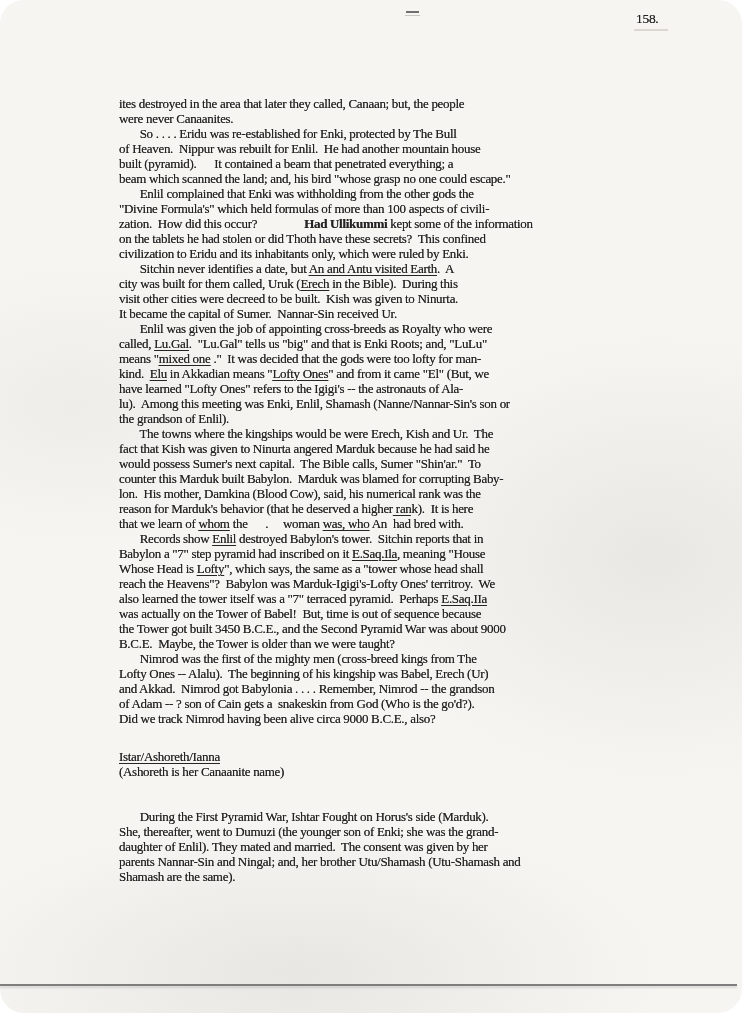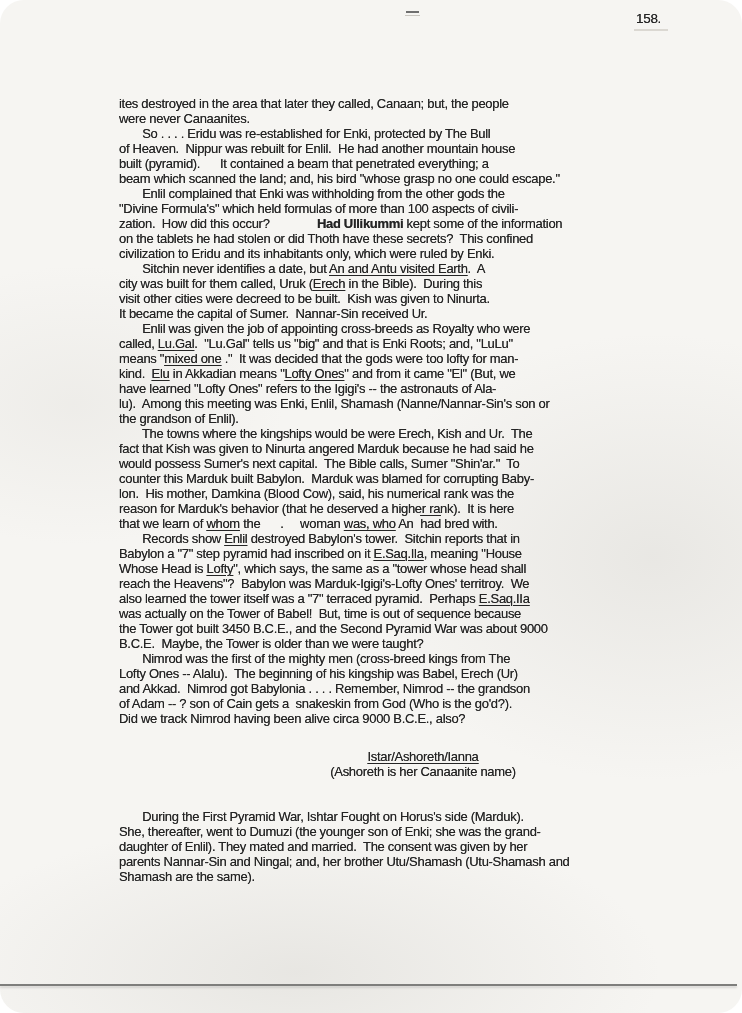--- a/index.html
+++ b/index.html
@@ -6,21 +6,21 @@
   .page {
     position: relative;
     width: 742px;
     height: 1013px;
     overflow: hidden;
     background:
       radial-gradient(ellipse 420px 320px at 88% 55%, rgba(198,196,190,0.28), transparent 70%),
       radial-gradient(ellipse 520px 220px at 40% 96%, rgba(198,196,190,0.30), transparent 70%),
       radial-gradient(ellipse 300px 200px at 10% 40%, rgba(205,203,197,0.20), transparent 70%),
       #f6f5f2;
-    font-family: Liberation Sans, sans-serif;
+    font-family: Liberation Serif, serif;
     color: #242424;
     border-radius: 24px;
   }
   .page-number {
     position: absolute;
     left: 636px;
     top: 11px;
     font-size: 13.5px;
     letter-spacing: -0.3px;
     text-shadow: 0 0 0.6px rgba(40,40,40,0.8);
@@ -55,21 +55,21 @@
     top: 96px;
     width: 608px;
     font-size: 13px;
     line-height: 15px;
     letter-spacing: -0.3px;
     white-space: pre;
     text-shadow: 0 0 0.6px rgba(40,40,40,0.75);
     margin-left: 35px;
   }
   .block { margin: 0; }
-  .block.center { text-align: center; }
+  .block.center { text-align: left; }
   .line { height: 15px; }
   .u { text-decoration: underline; text-underline-offset: 2px; text-decoration-thickness: 1px; }
   .o { text-decoration: overline; text-decoration-thickness: 1px; }
   .b { font-weight: bold; padding-left: 44px; }
   .bottom-line {
     position: absolute;
     left: 0px;
     top: 984px;
     width: 737px;
     height: 2px;

